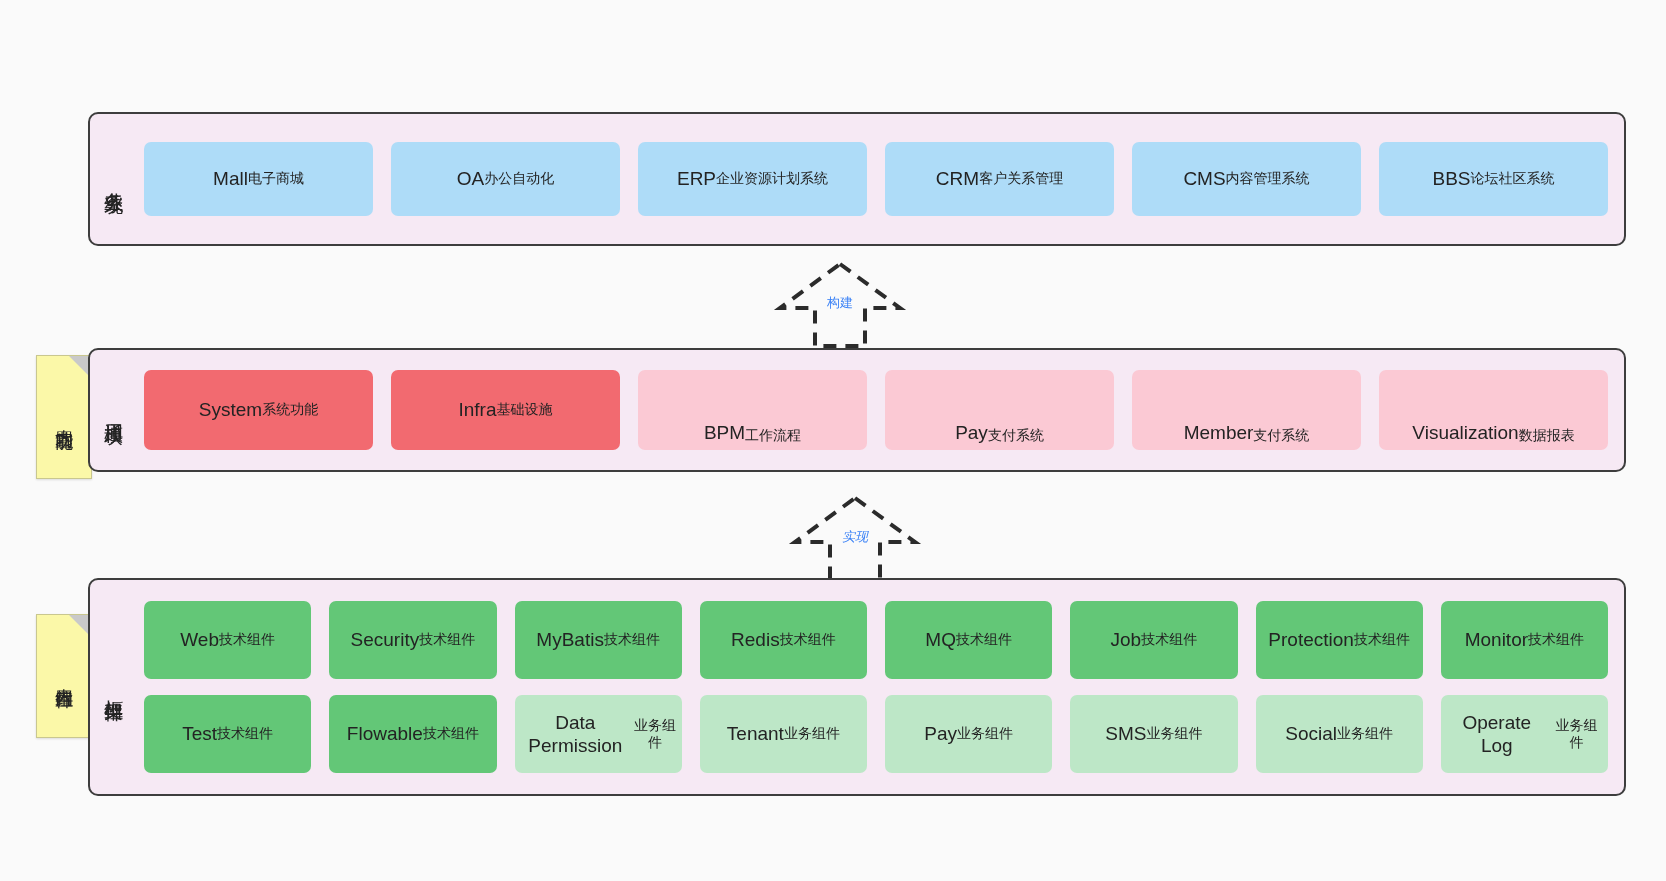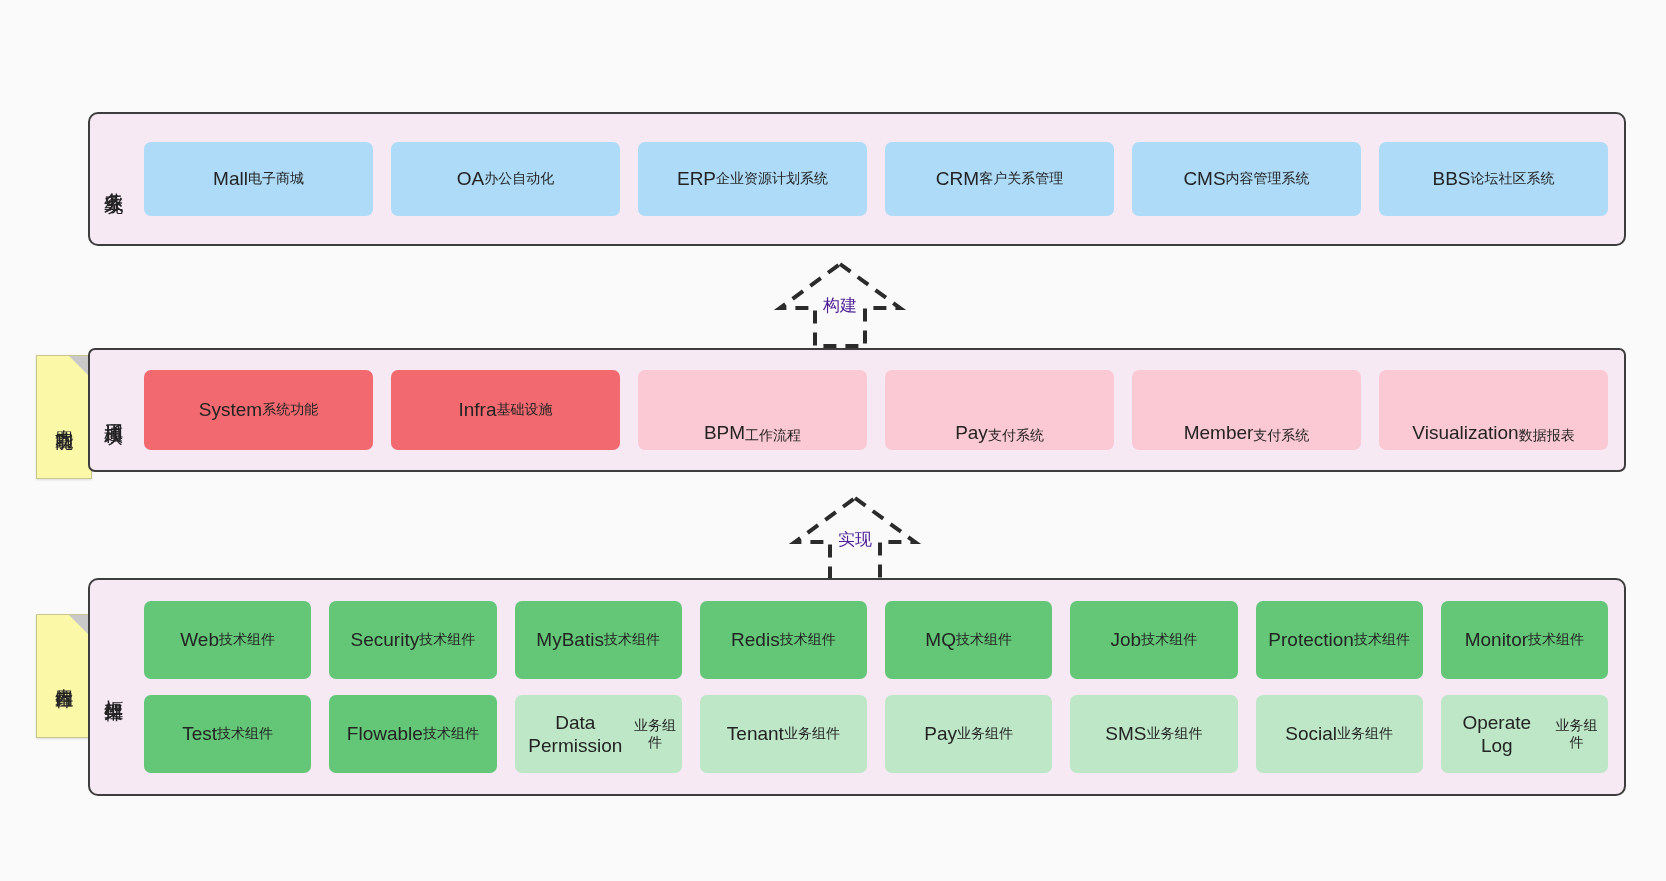--- a/index.html
+++ b/index.html
@@ -95,22 +95,22 @@
     border-top: 22px solid #c9c9c9;
   }
 
   
   .arrow { position: absolute; }
   .arrow svg { display: block; }
   .arrow .alabel {
     position: absolute;
     left: 50%;
     transform: translateX(-50%);
-    font-size: 17px;
-    color: #4c1d95;
+    font-size: 13px;
+    color: #3b82f6;
     background: transparent;
     white-space: nowrap;
   }
 </style>
 </head>
 <body>
 
 <div id="canvas">
 
   <div class="layer" id="layer-0" style="left:88px; top:112px; width:1538px; height:134px;">
@@ -150,21 +150,21 @@
       <path d="M 85 6 L 145 50 L 110 50 L 110 88 L 60 88 L 60 50 L 25 50 Z" fill="none" stroke="#2b2b2b" stroke-width="4" stroke-dasharray="13,9" stroke-linejoin="miter"></path>
     </svg>
     <span class="alabel" style="top:36px;">构建</span>
   </div>
 
   <div class="note" id="note-0" style="left:36px; top:355px; height:124px;">
     <span class="fold"></span>
     <span>内置功能</span>
   </div>
 
-  <div class="layer" id="layer-1" style="left:88px; top:348px; width:1538px; height:124px;border-radius:7px;">
+  <div class="layer" id="layer-1" style="left:88px; top:348px; width:1538px; height:124px;">
     <div class="layer-title">通用模块</div>
     <div class="layer-body">
       <div class="row" style="height:80px;">
         <div class="card c-red">
           <span class="en">System</span>
           <span class="cn">系统功能</span>
         </div>
         <div class="card c-red">
           <span class="en">Infra</span>
           <span class="cn">基础设施</span>
@@ -186,21 +186,21 @@
           <span class="cn">数据报表</span>
         </div>
       </div>
     </div>
   </div>
 
   <div class="arrow" id="arrow-implement" style="left:770px; top:492px; width:170px; height:90px;">
     <svg width="170" height="90" viewBox="0 0 170 90">
       <path d="M 85 6 L 145 50 L 110 50 L 110 88 L 60 88 L 60 50 L 25 50 Z" fill="none" stroke="#2b2b2b" stroke-width="4" stroke-dasharray="13,9" stroke-linejoin="miter"></path>
     </svg>
-    <span class="alabel" style="top:36px;">实现</span>
+    <span class="alabel" style="top:36px;font-style:italic;">实现</span>
   </div>
 
   <div class="note" id="note-1" style="left:36px; top:614px; height:124px;">
     <span class="fold"></span>
     <span>内置组件</span>
   </div>
 
   <div class="layer" id="layer-2" style="left:88px; top:578px; width:1538px; height:218px;">
     <div class="layer-title">框架组件</div>
     <div class="layer-body">

